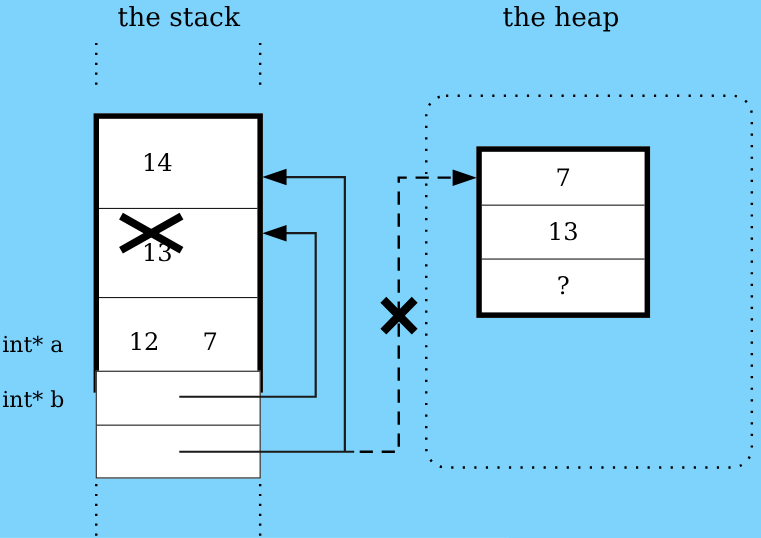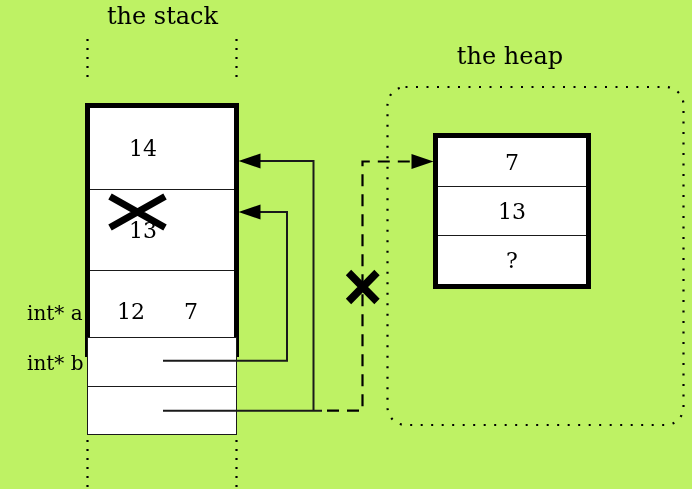--- a/index.html
+++ b/index.html
@@ -1,29 +1,29 @@
 <!DOCTYPE html>
 <html><head>
 <meta charset="utf-8">
 <style>
   html,body{margin:0;padding:0;background:#fff;}
   .canvas{
     position:relative;
     width:692px;height:489px;
-    background:#bef264;
+    background:#7dd3fc;
     overflow:hidden;
     font-family:"DejaVu Serif", serif;
     color:#000;
   }
   .title{
     position:absolute;top:1px;height:30px;line-height:30px;
     font-size:24px;text-align:center;z-index:1;
   }
   .stack-title{left:60px;width:205px;}
-  .heap-title{left:410px;width:200px;margin-top:40px;}
+  .heap-title{left:410px;width:200px;}
 
   
   .frame{
     position:absolute;left:85px;top:83px;width:154px;height:254px;
     border:5.5px solid #000;box-sizing:border-box;background:#fff;
     display:flex;flex-direction:column;z-index:1;margin-top:20px;
   }
   .srow{
     flex:1;position:relative;display:flex;align-items:center;justify-content:center;
     border-bottom:1.5px solid #1a1a1a;
@@ -38,21 +38,21 @@
   .ptrbox{
     position:absolute;left:87px;top:337px;width:150px;height:98px;
     border:1.5px solid #1a1a1a;box-sizing:border-box;background:#fff;
     display:flex;flex-direction:column;z-index:1;
   }
   .pcell{flex:1;border-bottom:1.5px solid #1a1a1a;}
   .pcell:last-child{border-bottom:none;}
 
   .ptrlabel{
     position:absolute;left:2px;height:26px;line-height:26px;
-    font-size:20px;z-index:1;white-space:pre;margin-left:25px;
+    font-size:20px;z-index:1;white-space:pre;
   }
   .lbl-a{top:300px;} .lbl-b{top:350px;} .lbl-c{top:398px;}
 
   
   .heapbox{
     position:absolute;left:433px;top:133px;width:158px;height:156px;
     border:5.5px solid #000;box-sizing:border-box;background:#fff;
     display:flex;flex-direction:column;z-index:1;
   }
   .hrow{

